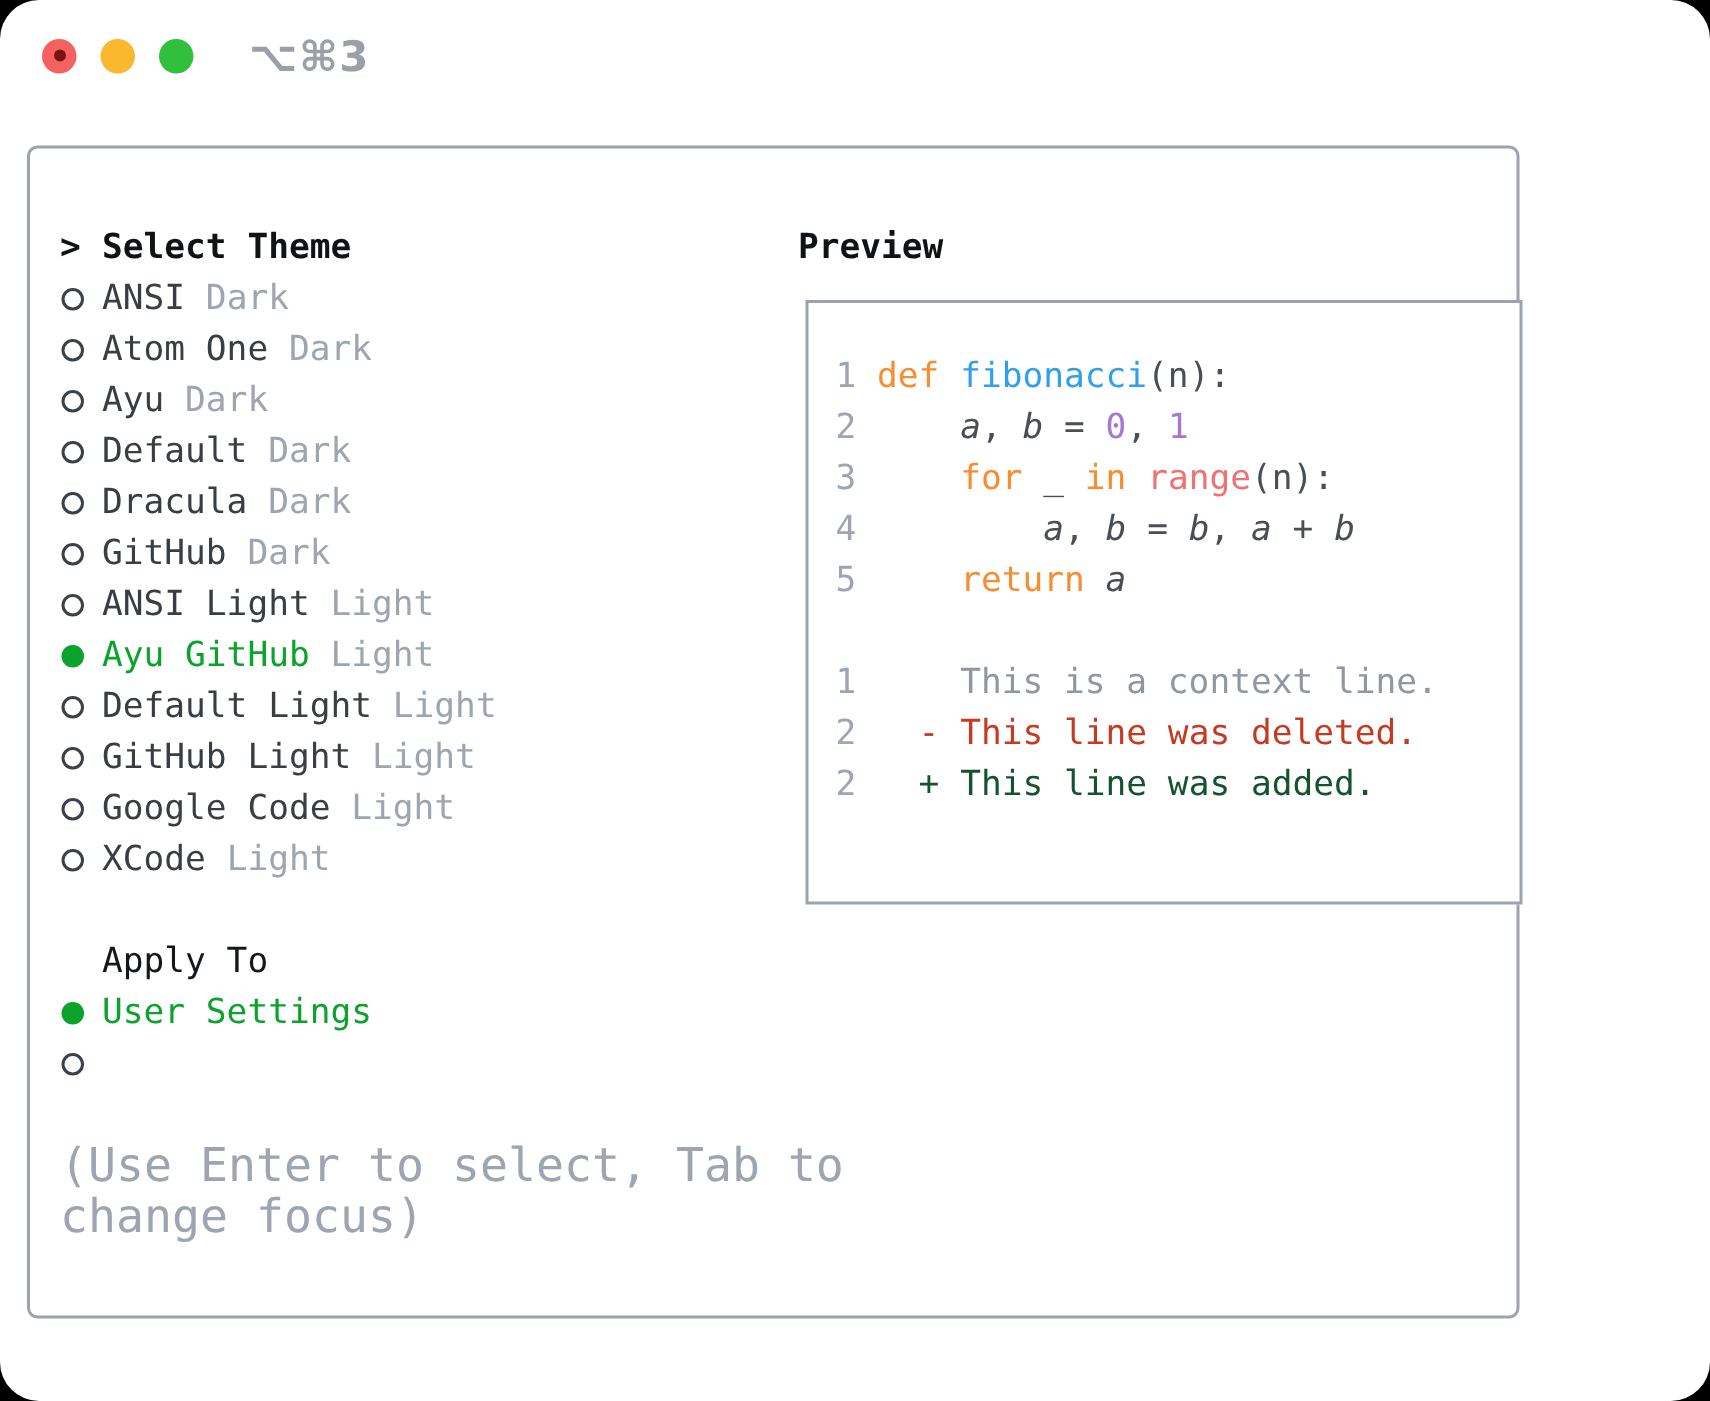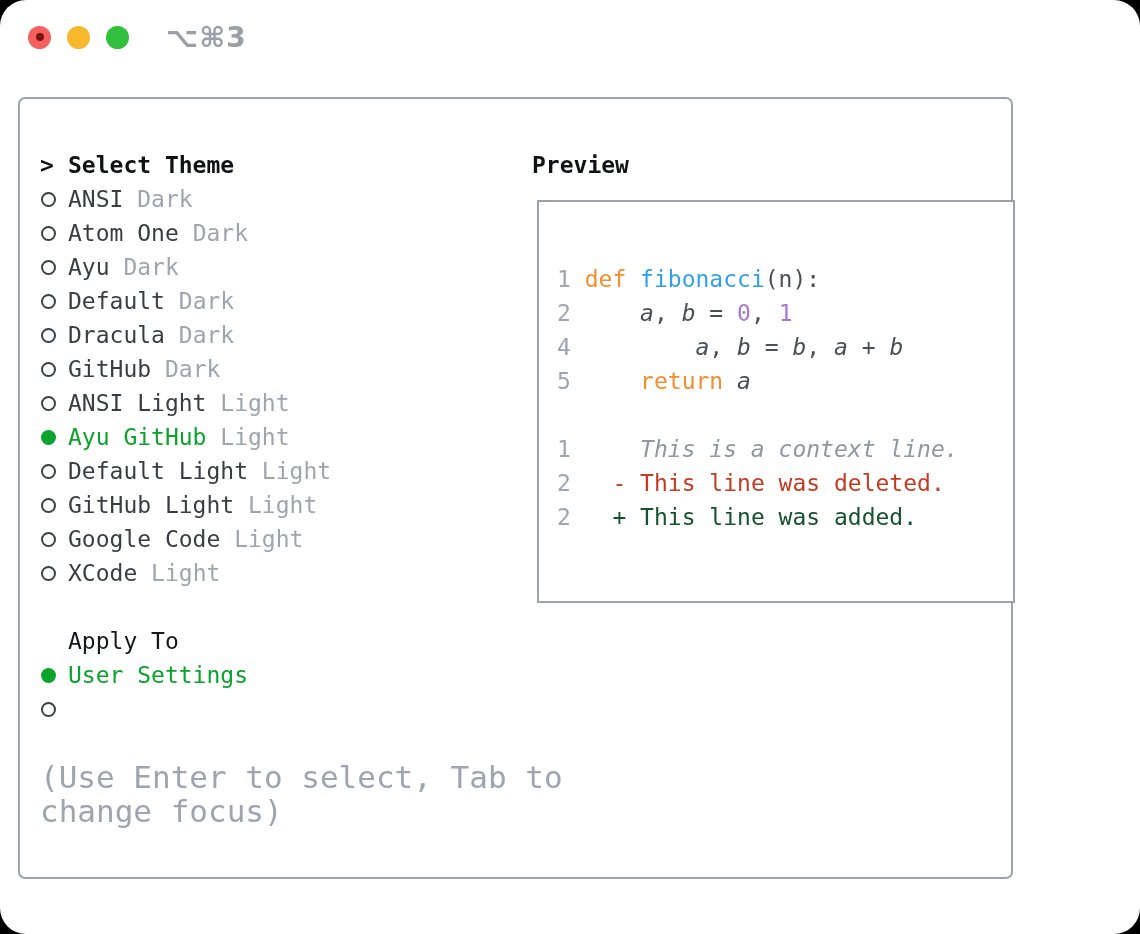--- a/index.html
+++ b/index.html
@@ -67,37 +67,37 @@
   .help-line {
     height: 34px; display: flex; align-items: center;
     font-size: 31px; color: #9da5b0; white-space: pre;
   }
   
   .preview-box {
     margin-left: 5px; margin-top: 18px;
     width: 478px; height: 403px;
     border: 2px solid #9ba3ae;
     box-sizing: border-box;
-    padding: 60px 0 0 18px;
+    padding: 32px 0 0 18px;
     overflow: hidden;
     background: #fff;
   }
   .code-line {
     height: 34px; line-height: 34px;
     font-size: 23px; white-space: pre;
     color: #4a4f57;
   }
   .code-line .ln   { color: #9da5b0; }
   .code-line .kw   { color: #f68d2e; }
   .code-line .fn   { color: #30a1e8; }
   .code-line .call { color: #f07171; }
   .code-line .num  { color: #a679d0; }
   .code-line .var  { color: #4a4f57; font-style: italic; }
   .code-line .code { color: #4a4f57; }
-  .code-line .ctx  { color: #8f97a1; font-style: italic; }
+  .code-line .ctx  { color: #8f97a1; }
   .code-line .del  { color: #c43b22; }
   .code-line .add  { color: #14532d; }
 </style>
 </head>
 <body>
 
 <div class="window">
 
   <div class="titlebar">
     <span class="tl tl-close">
@@ -204,20 +204,21 @@
       <div class="help-line">change focus)</div>
     </div>
 
     <div class="right-col">
       <div class="hdr-row">
         <span class="hdr-text">Preview</span>
       </div>
       <div class="preview-box" id="preview-box">
           <div class="code-line"><span class="ln">1 </span><span class="kw">def</span><span class="code"> </span><span class="fn">fibonacci</span><span class="code">(n):</span></div>
           <div class="code-line"><span class="ln">2 </span><span class="code">    </span><span class="var">a</span><span class="code">, </span><span class="var">b</span><span class="code"> = </span><span class="num">0</span><span class="code">, </span><span class="num">1</span></div>
+          <div class="code-line"><span class="ln">3 </span><span class="code">    </span><span class="kw">for</span><span class="code"> _ </span><span class="kw">in</span><span class="code"> </span><span class="call">range</span><span class="code">(n):</span></div>
           <div class="code-line"><span class="ln">4 </span><span class="code">        </span><span class="var">a</span><span class="code">, </span><span class="var">b</span><span class="code"> = </span><span class="var">b</span><span class="code">, </span><span class="var">a</span><span class="code"> + </span><span class="var">b</span></div>
           <div class="code-line"><span class="ln">5 </span><span class="code">    </span><span class="kw">return</span><span class="code"> </span><span class="var">a</span></div>
           <div class="code-line"></div>
           <div class="code-line"><span class="ln">1 </span><span class="code">    </span><span class="ctx">This is a context line.</span></div>
           <div class="code-line"><span class="ln">2 </span><span class="code">  </span><span class="del">- This line was deleted.</span></div>
           <div class="code-line"><span class="ln">2 </span><span class="code">  </span><span class="add">+ This line was added.</span></div>
         </div>
     </div>
 
   </div>

